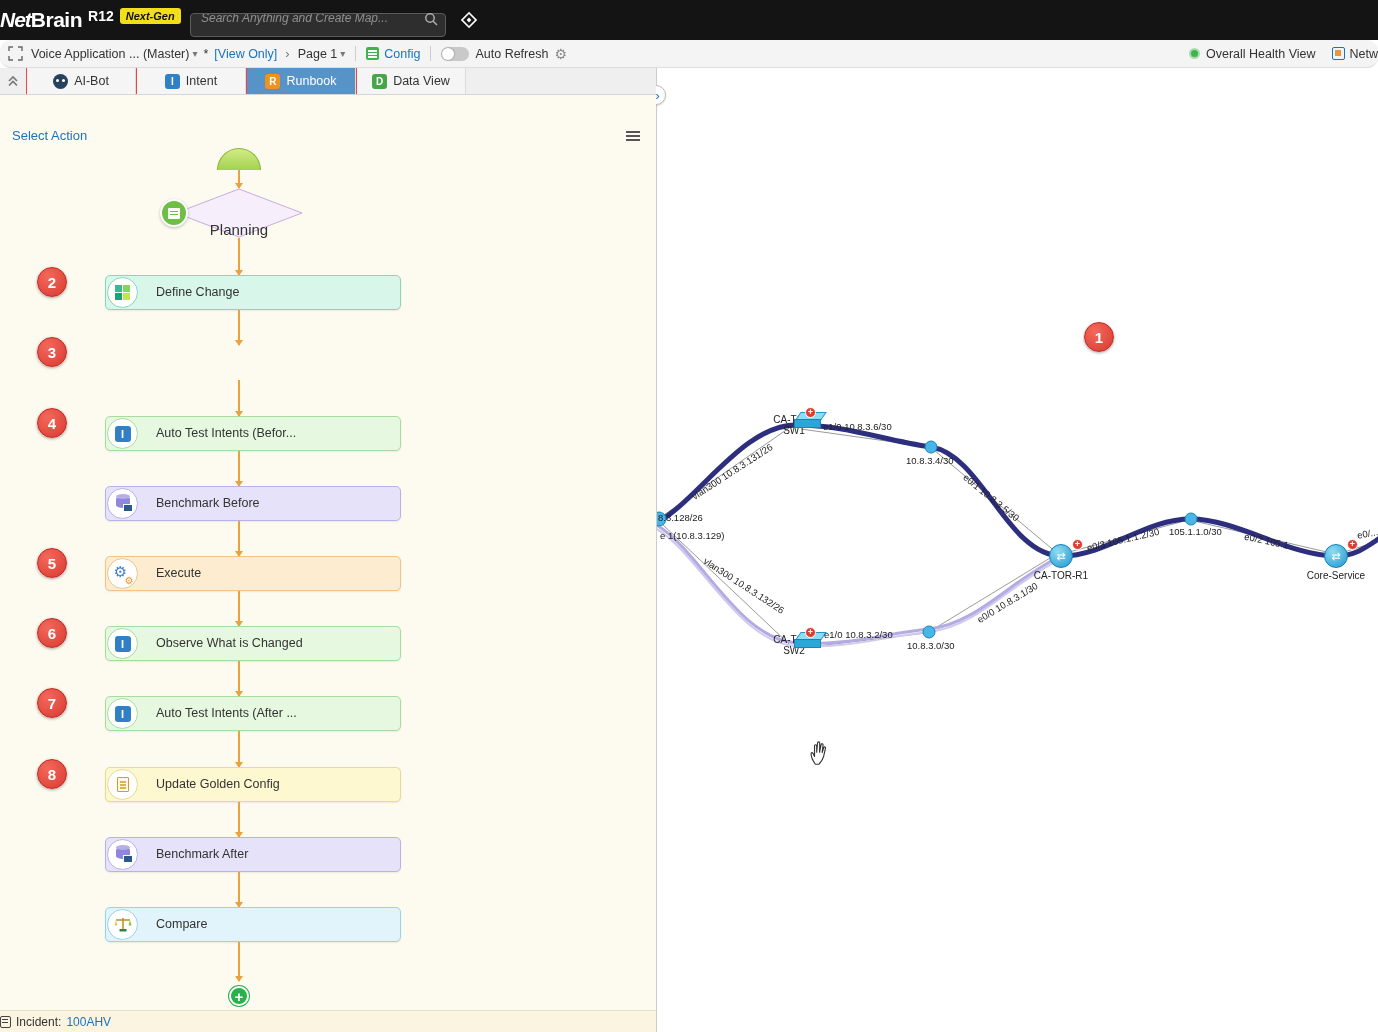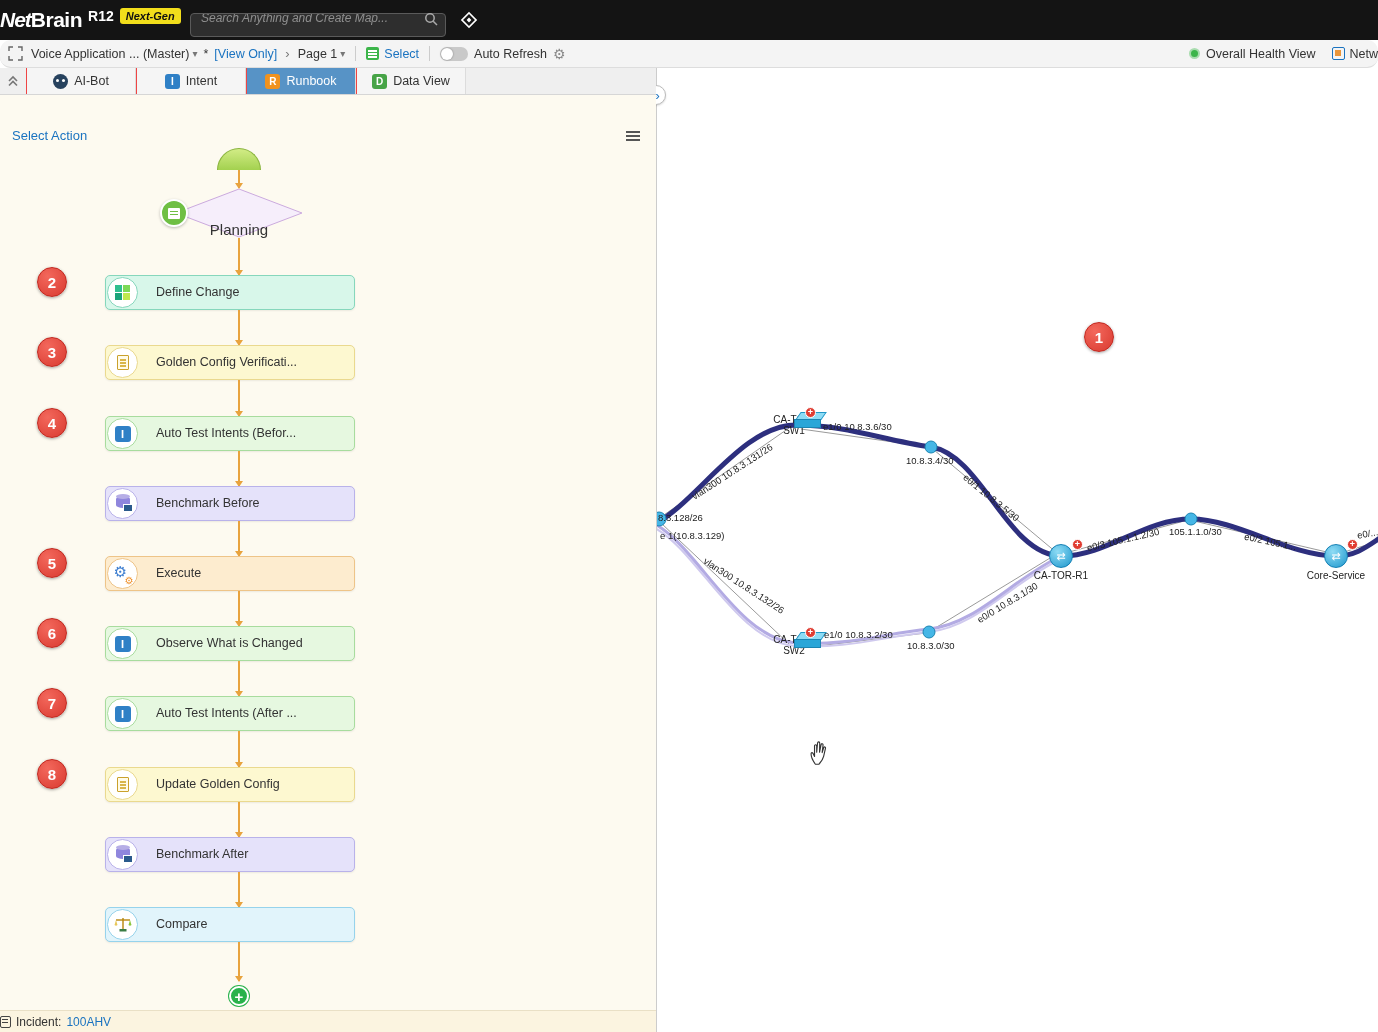--- a/index.html
+++ b/index.html
@@ -79,21 +79,21 @@
   .diamond-wrap{position:absolute;left:174px;top:93px;width:130px;height:50px;}
   .diamond-label{position:absolute;left:0;top:16px;width:130px;height:50px;display:flex;align-items:center;
     justify-content:center;font-size:15px;color:#333;}
   .plan-icon{position:absolute;left:160px;top:104px;width:28px;height:28px;border-radius:50%;
     background:#6fbf44;border:2px solid #fff;box-shadow:0 1px 3px rgba(0,0,0,.25);
     display:flex;align-items:center;justify-content:center;}
   .plan-cal{width:12px;height:11px;background:#fff;border-radius:1px;position:relative;}
   .plan-cal::before{content:"";position:absolute;left:2px;top:3px;width:8px;height:1.5px;background:#6fbf44;
     box-shadow:0 3px 0 #6fbf44;}
 
-  .fnode{position:absolute;left:105px;width:250px;height:35px;border-radius:5px;border:1px solid;
+  .fnode{position:absolute;left:105px;width:296px;height:35px;border-radius:5px;border:1px solid;
     box-shadow:0 1px 2px rgba(0,0,0,.07);text-align:right;}
   .fnode .nlabel{position:absolute;left:50px;top:0;line-height:33px;font-size:12.5px;color:#333;white-space:nowrap;}
   .nicon{position:absolute;left:1px;top:1px;width:31px;height:31px;border-radius:50%;background:#fff;
     border:1px solid;display:flex;align-items:center;justify-content:center;}
   .n-teal{background:#d8f7ea;border-color:#86d7bc;} .n-teal .nicon{border-color:#86d7bc;}
   .n-yellow{background:#fdf8d0;border-color:#ead98e;} .n-yellow .nicon{border-color:#ead98e;}
   .n-green{background:#e6f8e0;border-color:#a8dc9e;} .n-green .nicon{border-color:#a8dc9e;}
   .n-purple{background:#e5e2fa;border-color:#b9b2ea;} .n-purple .nicon{border-color:#b9b2ea;}
   .n-orange{background:#fdeccf;border-color:#eec488;} .n-orange .nicon{border-color:#eec488;}
   .n-blue{background:#e1f4fb;border-color:#96d3ec;} .n-blue .nicon{border-color:#96d3ec;}
@@ -191,21 +191,21 @@
   <span class="tb-item" style="margin-left:6px">*</span>
   <span class="tb-item blue" style="margin-left:6px">[View Only]</span>
   <span class="tb-item chev" style="margin-left:8px;font-size:13px">›</span>
   <span class="tb-item" style="margin-left:8px">
     <span>Page 1</span>
     <span class="chev">▾</span>
   </span>
   <span class="tb-divider"></span>
   <span class="tb-item">
     <span class="summary-icon"></span>
-    <span class="blue">Select</span>
+    <span class="blue">Config</span>
   </span>
   <span class="tb-divider"></span>
   <span class="tb-item">
     <span class="toggle">
         <span class="knob"></span>
       </span>
     <span>Auto Refresh</span>
     <span class="gear">⚙</span>
   </span>
   <span style="flex:1"></span>
@@ -268,26 +268,20 @@
           <span style="background:#2fbf8f"></span>
           <span style="background:#7ed957"></span>
           <span style="background:#1aa37a"></span>
           <span style="background:#bfe84f"></span>
         </span>
     </span>
     <span class="nlabel">Define Change</span>
   </div>
   <div class="flow-arrow" style="top:215px;height:35px"></div>
 
-  <div class="fnode n-yellow" style="top:250px">
-    <span class="nicon">
-        <span class="ic-doc"></span>
-      </span>
-    <span class="nlabel">Golden Config Verificati...</span>
-  </div>
   <div class="flow-arrow" style="top:285px;height:36px"></div>
 
   <div class="fnode n-green" style="top:321px">
     <span class="nicon">
         <span class="ic-intent">I</span>
       </span>
     <span class="nlabel">Auto Test Intents (Befor...</span>
   </div>
   <div class="flow-arrow" style="top:356px;height:35px"></div>
 

